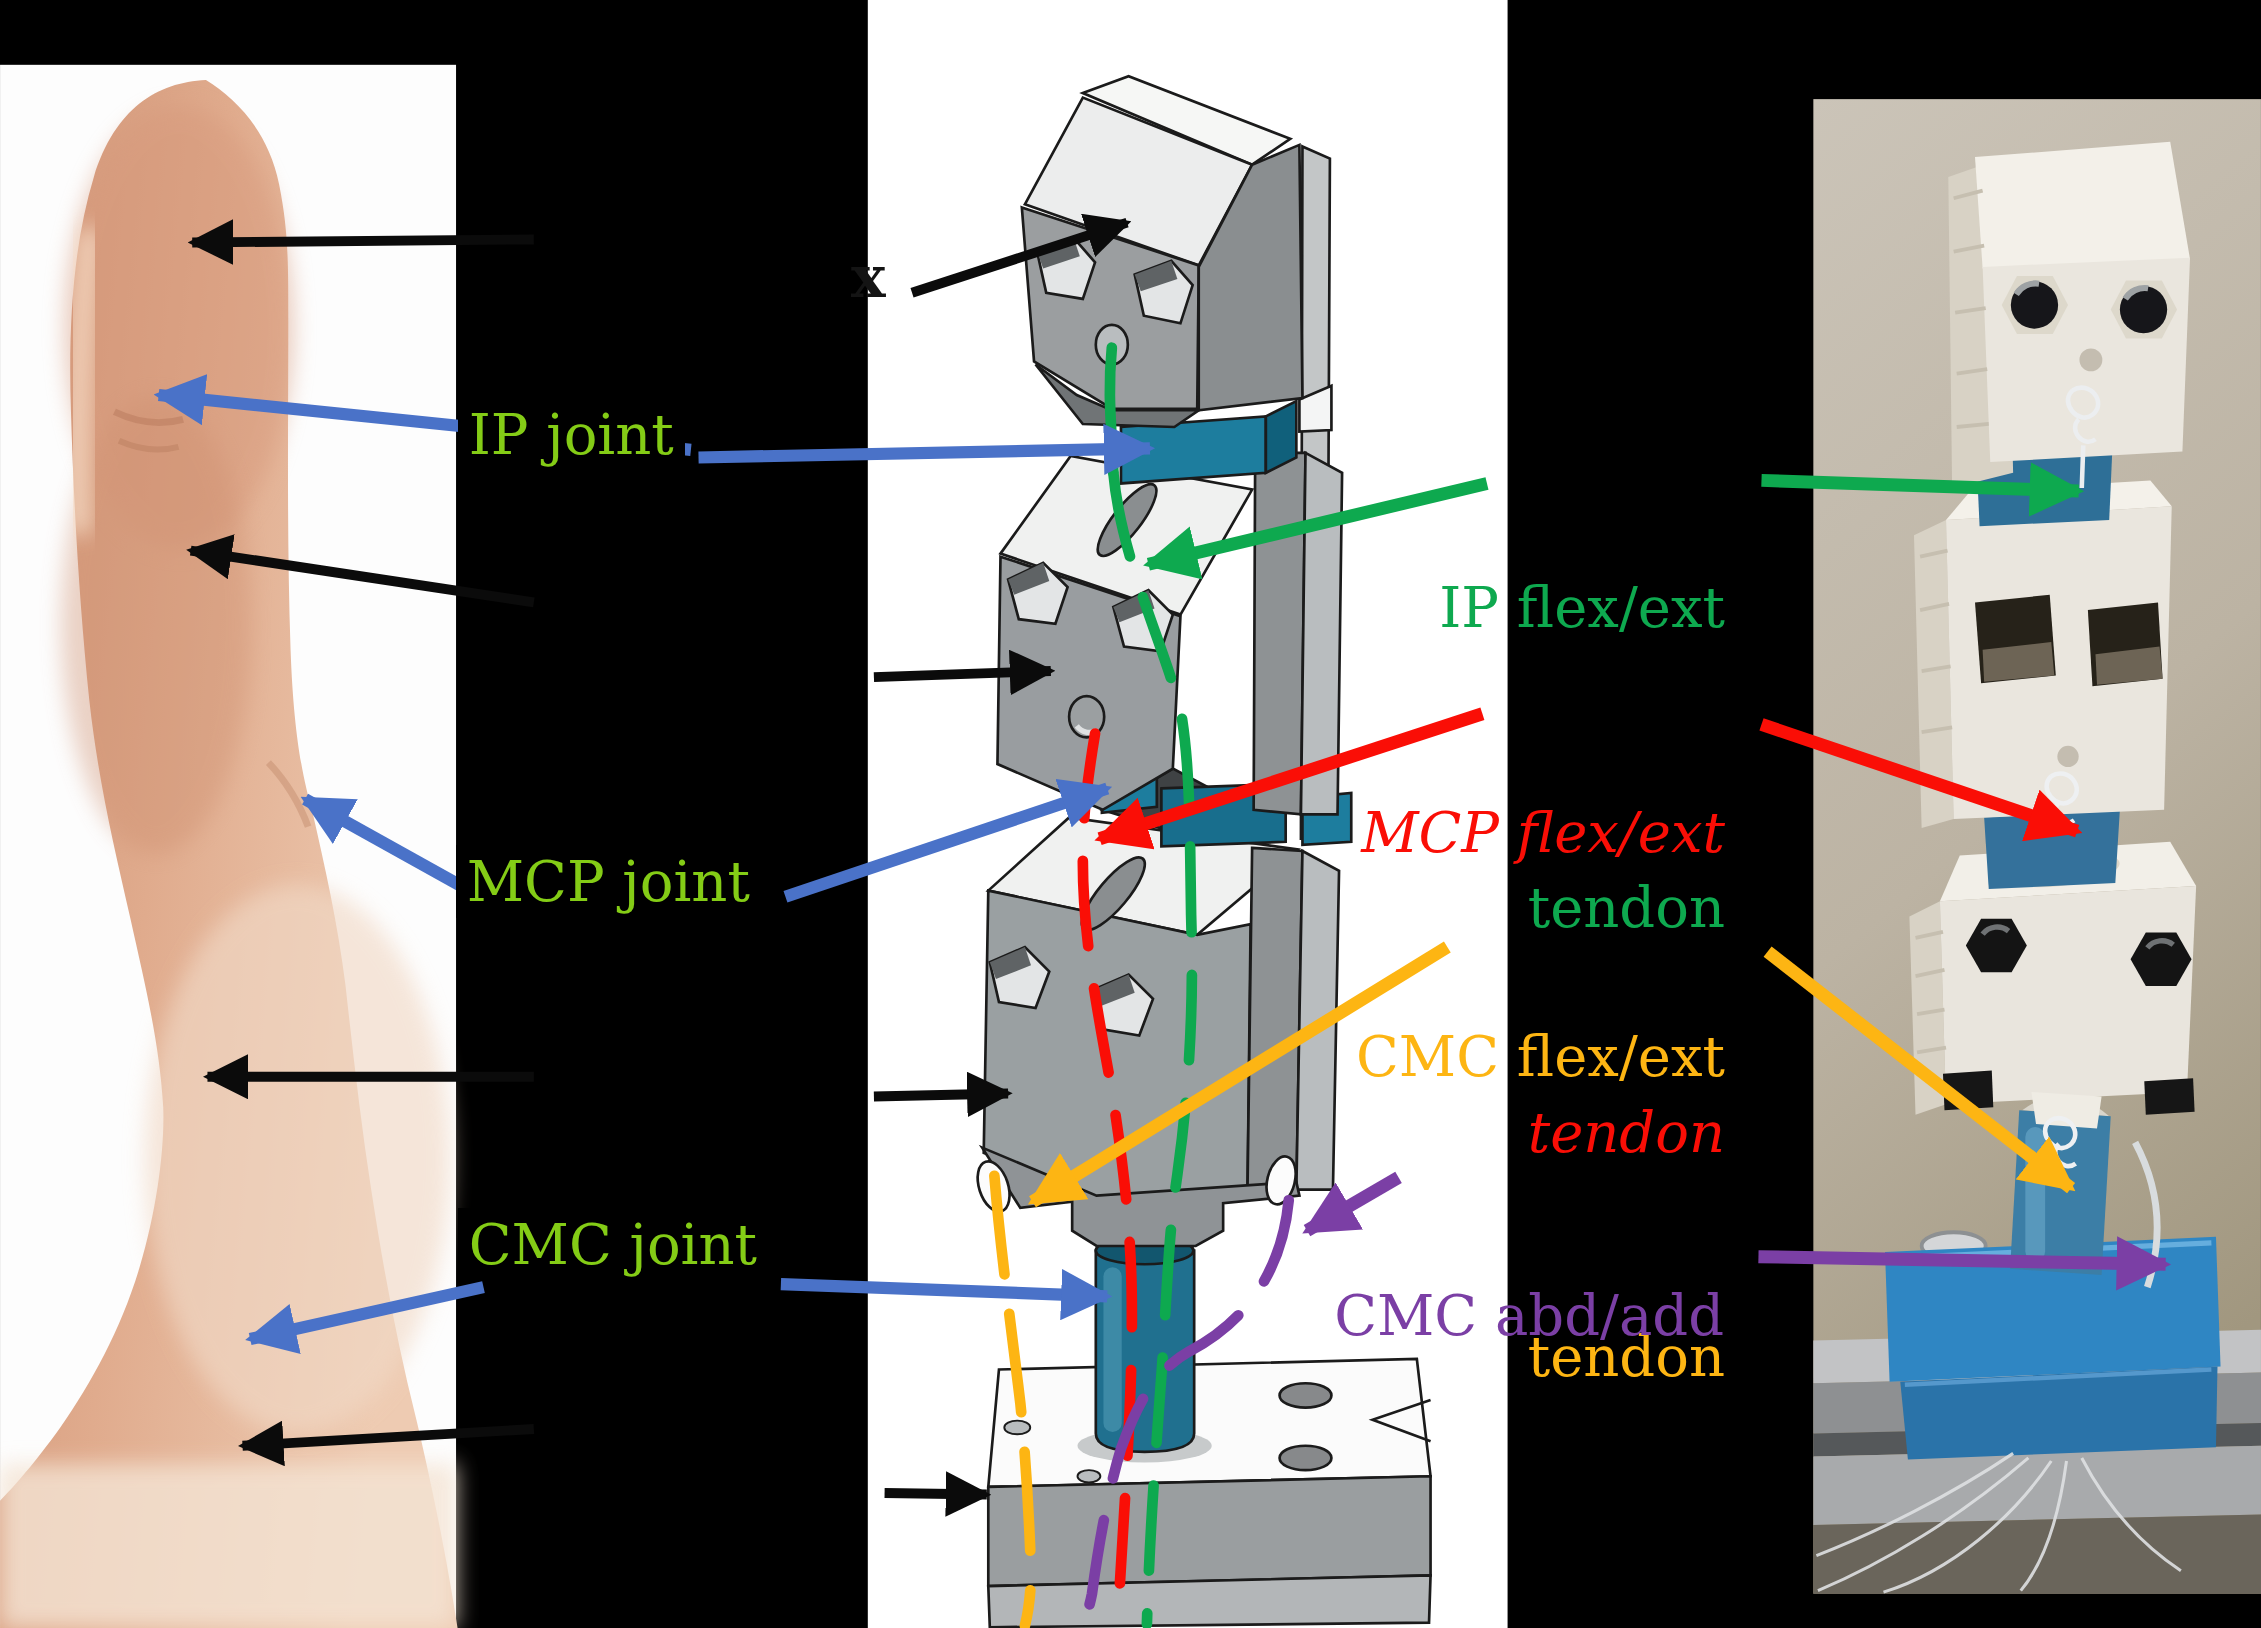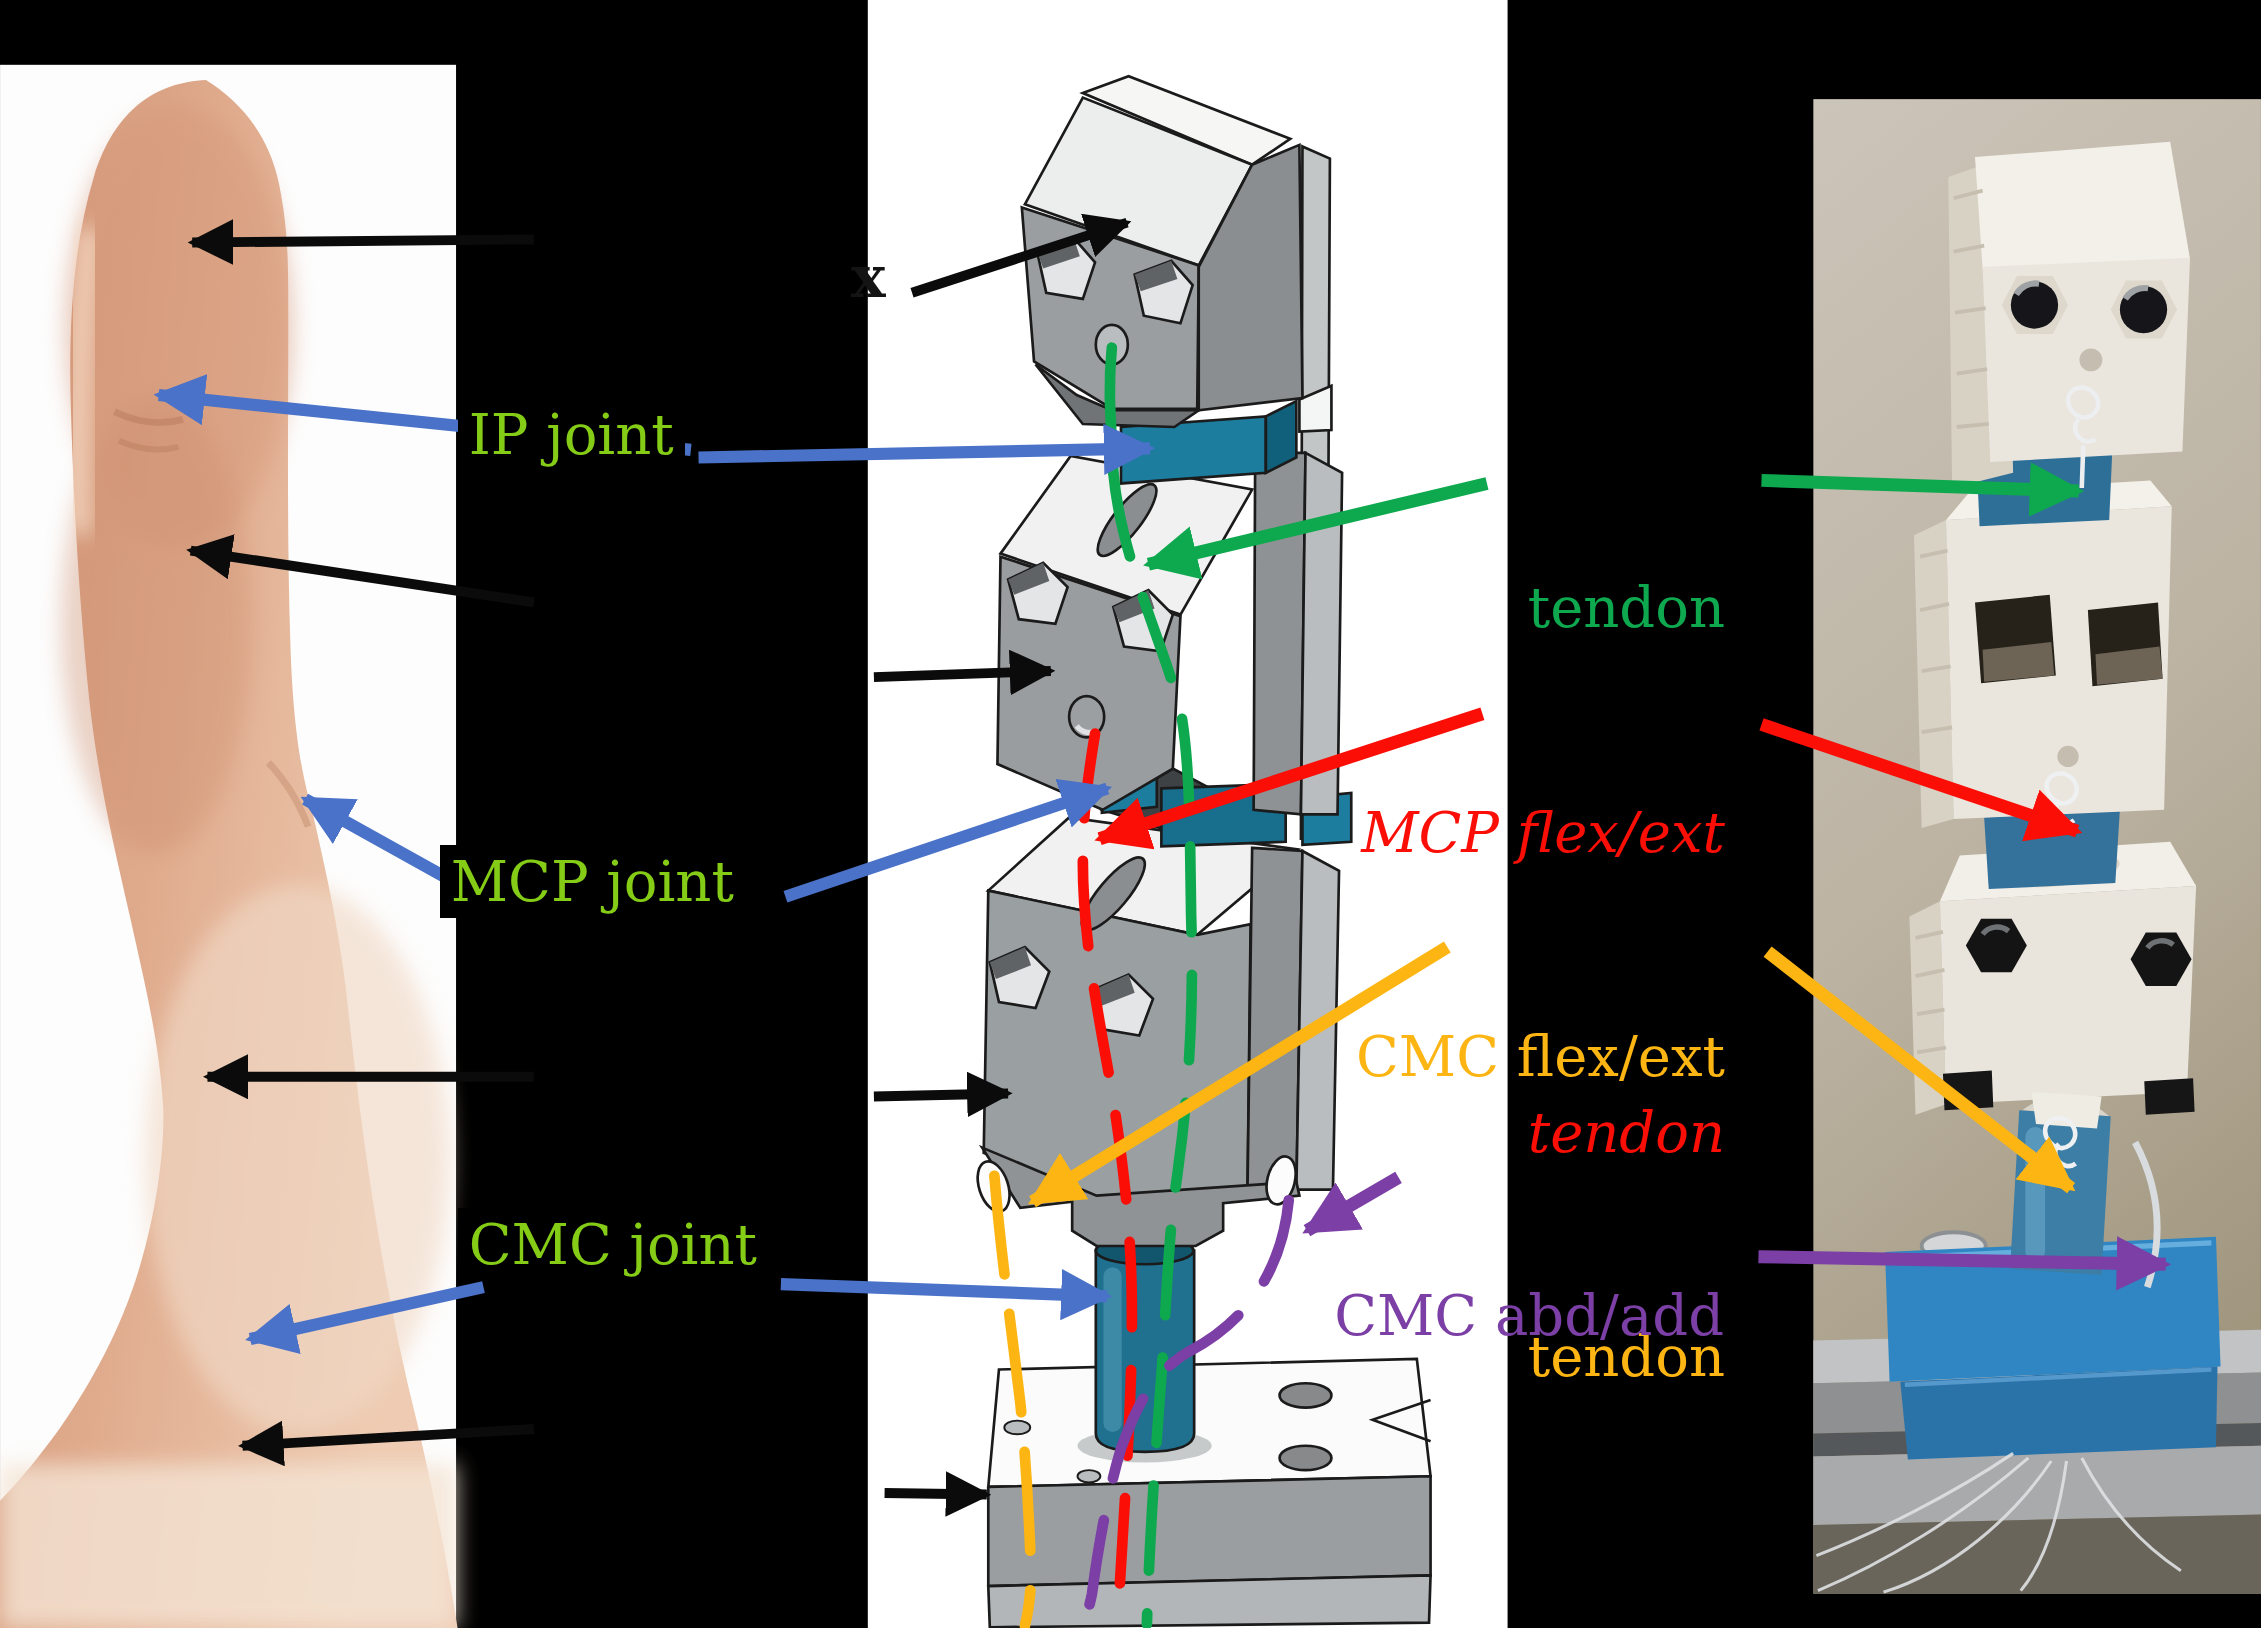--- a/index.html
+++ b/index.html
@@ -286,24 +286,25 @@
     <line x1="2310" y1="630" x2="2726" y2="644" stroke="#0ea94f" stroke-width="17" marker-end="url(#mk-green)"></line>
     <line x1="2310" y1="950" x2="2724" y2="1090" stroke="#fa0e06" stroke-width="17" marker-end="url(#mk-red)"></line>
     <line x1="2318" y1="1248" x2="2716" y2="1558" stroke="#fdb513" stroke-width="17" marker-end="url(#mk-yellow)"></line>
     <line x1="2306" y1="1648" x2="2840" y2="1658" stroke="#7b3fa5" stroke-width="17" marker-end="url(#mk-purple)"></line>
   </g>
 </svg>
 
 <div class="lbl lbl-x" style="left:851px;top:241px;">x</div>
 
 <div class="lbl lbl-left c-blue" style="left:458px;top:398px;">IP joint</div>
-<div class="lbl lbl-left c-blue" style="left:440px;top:845px;">MCP joint</div>
+<div class="lbl lbl-left c-blue" style="left:456px;top:845px;">MCP joint</div>
 <div class="lbl lbl-left c-blue" style="left:458px;top:1208px;">CMC joint</div>
 
 <div class="lbl lbl-right c-green" style="right:536px;top:358px;">
+  <div>IP flex/ext</div>
   <div>tendon</div>
 </div>
 
 <div class="lbl lbl-right c-red" style="right:536px;top:583px;font-style:italic;">
   <div>MCP flex/ext</div>
   <div>tendon</div>
 </div>
 
 <div class="lbl lbl-right c-yellow" style="right:536px;top:807px;">
   <div>CMC flex/ext</div>

